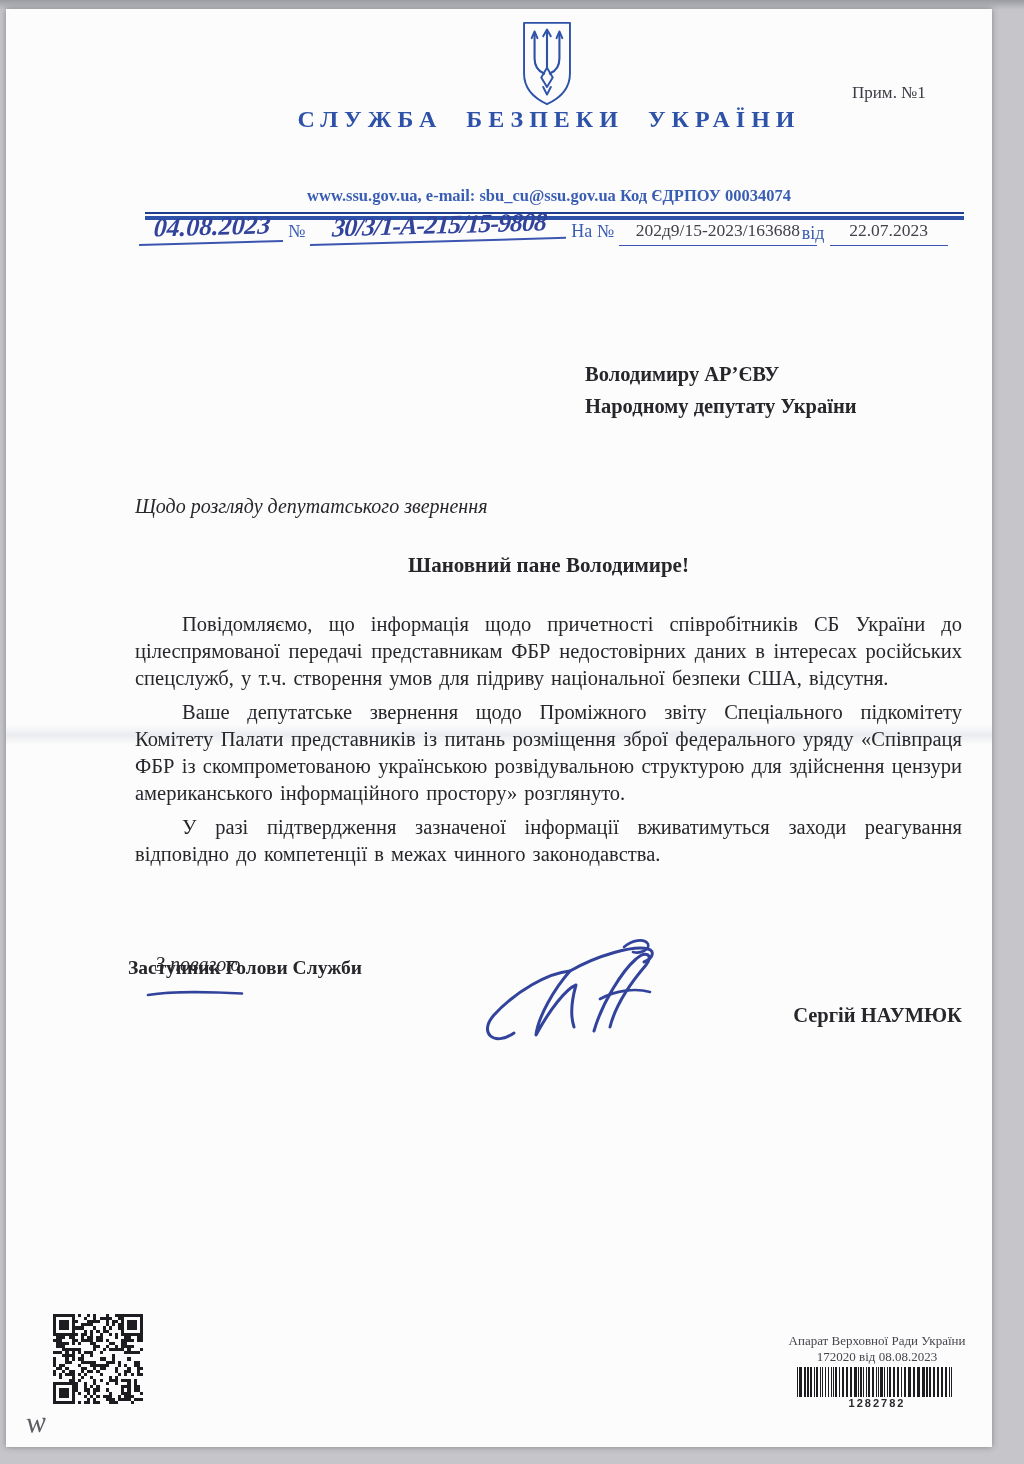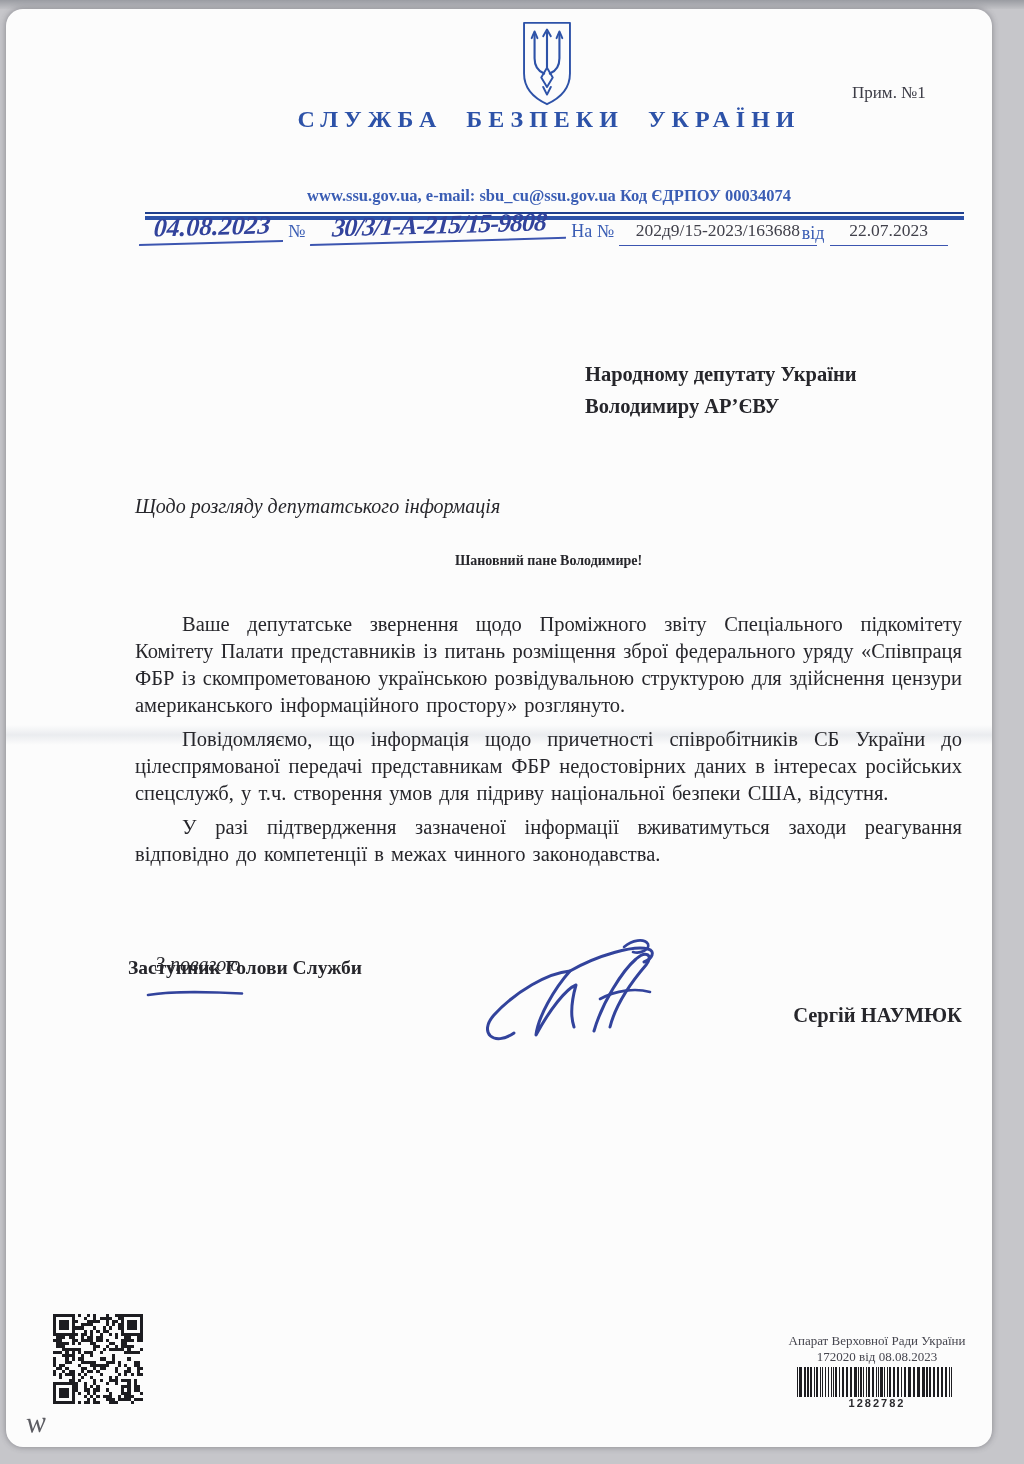--- a/index.html
+++ b/index.html
@@ -6,21 +6,21 @@
   html,body { width:1024px; height:1464px; overflow:hidden; }
   body {
     background:#c6c6ca;
     font-family:"Liberation Serif", serif;
     position:relative;
   }
   .top-shade{ position:absolute; left:0; top:0; width:1024px; height:9px;
     background:linear-gradient(#9a9ca2,#c2c2c6); }
   .page{
     position:absolute; left:6px; top:9px; width:986px; height:1438px;
-    background:#fcfcfc; box-shadow:0 0 6px rgba(50,50,60,.45);border-radius:17px;
+    background:#fcfcfc; box-shadow:0 0 6px rgba(50,50,60,.45);
   }
   .scan-band{ position:absolute; left:0; top:716px; width:100%; height:20px;
     background:linear-gradient(rgba(188,194,206,0),rgba(188,194,206,.28),rgba(188,194,206,0)); }
 
   
   .emblem{ position:absolute; left:512px; top:11px; width:58px; height:88px; }
   .copy-note{ position:absolute; left:846px; top:74px; font-size:17px; color:#3c3c46; }
   .doc-title{ position:absolute; left:80px; top:97px; width:926px; text-align:center;
     font-size:24px; font-weight:bold; letter-spacing:6px; word-spacing:12px; color:var(--blue); }
   .addr{ position:absolute; left:80px; width:926px; text-align:center;
@@ -44,21 +44,21 @@
   .typed-number{ width:198px; }
   .from-label{ margin-left:-20px; padding-bottom:2px; }
   .typed-date{ width:118px; }
 
   
   .recipient{ position:absolute; left:579px; top:349px; font-size:20.5px; font-weight:bold;
     color:var(--text); line-height:32px; }
   .subject{ position:absolute; left:129px; top:486px; font-size:20px; font-style:italic;
     color:var(--text); }
   .salutation{ position:absolute; left:129px; top:544px; width:827px; text-align:center;
-    font-size:14px; font-weight:bold; color:var(--text); }
+    font-size:21px; font-weight:bold; color:var(--text); }
 
   
   .letter-body{ position:absolute; left:129px; top:602px; width:827px; color:var(--text); }
   .letter-body p{ font-size:20.5px; line-height:27px; text-align:justify;
     text-indent:47px; margin-bottom:7px; word-spacing:2px; }
 
   
   .closing{ position:absolute; left:149px; top:944px; font-size:20px; font-style:italic; color:var(--text); }
   .pen-stroke{ position:absolute; left:140px; top:975px; width:98px; height:9px; }
   .position-title{ position:absolute; left:122px; top:948px; font-size:19.5px; font-weight:bold; color:var(--text); }
@@ -109,30 +109,30 @@
     <span class="hand hand-date">04.08.2023</span>
     <span class="ref-label">№</span>
     <span class="hand hand-number">30/3/1-А-215/15-9808</span>
     <span class="ref-label">На №</span>
     <span class="typed typed-number">202д9/15-2023/163688</span>
     <span class="ref-label from-label">від</span>
     <span class="typed typed-date">22.07.2023</span>
   </div>
 
   <div class="recipient">
+    <div>Володимиру АР’ЄВУ</div>
     <div>Народному депутату України</div>
-    <div>Володимиру АР’ЄВУ</div>
   </div>
 
-  <div class="subject">Щодо розгляду депутатського інформація</div>
+  <div class="subject">Щодо розгляду депутатського звернення</div>
   <div class="salutation">Шановний пане Володимире!</div>
 
   <div class="letter-body">
+    <p>Повідомляємо, що інформація щодо причетності співробітників СБ України до цілеспрямованої передачі представникам ФБР недостовірних даних в інтересах російських спецслужб, у т.ч. створення умов для підриву національної безпеки США, відсутня.</p>
     <p>Ваше депутатське звернення щодо Проміжного звіту Спеціального підкомітету Комітету Палати представників із питань розміщення зброї федерального уряду «Співпраця ФБР із скомпрометованою українською розвідувальною структурою для здійснення цензури американського інформаційного простору» розглянуто.</p>
-    <p>Повідомляємо, що інформація щодо причетності співробітників СБ України до цілеспрямованої передачі представникам ФБР недостовірних даних в інтересах російських спецслужб, у т.ч. створення умов для підриву національної безпеки США, відсутня.</p>
     <p>У разі підтвердження зазначеної інформації вживатимуться заходи реагування відповідно до компетенції в межах чинного законодавства.</p>
   </div>
 
   <div class="closing">З повагою</div>
   <div class="pen-stroke">
     <svg viewBox="0 0 98 9" width="98" height="9">
       <path class="ink-line" stroke-width="2.6" d="M2 6 C22 2.5 62 2.5 96 4.5"></path>
     </svg>
   </div>
   <div class="position-title">Заступник Голови Служби</div>

